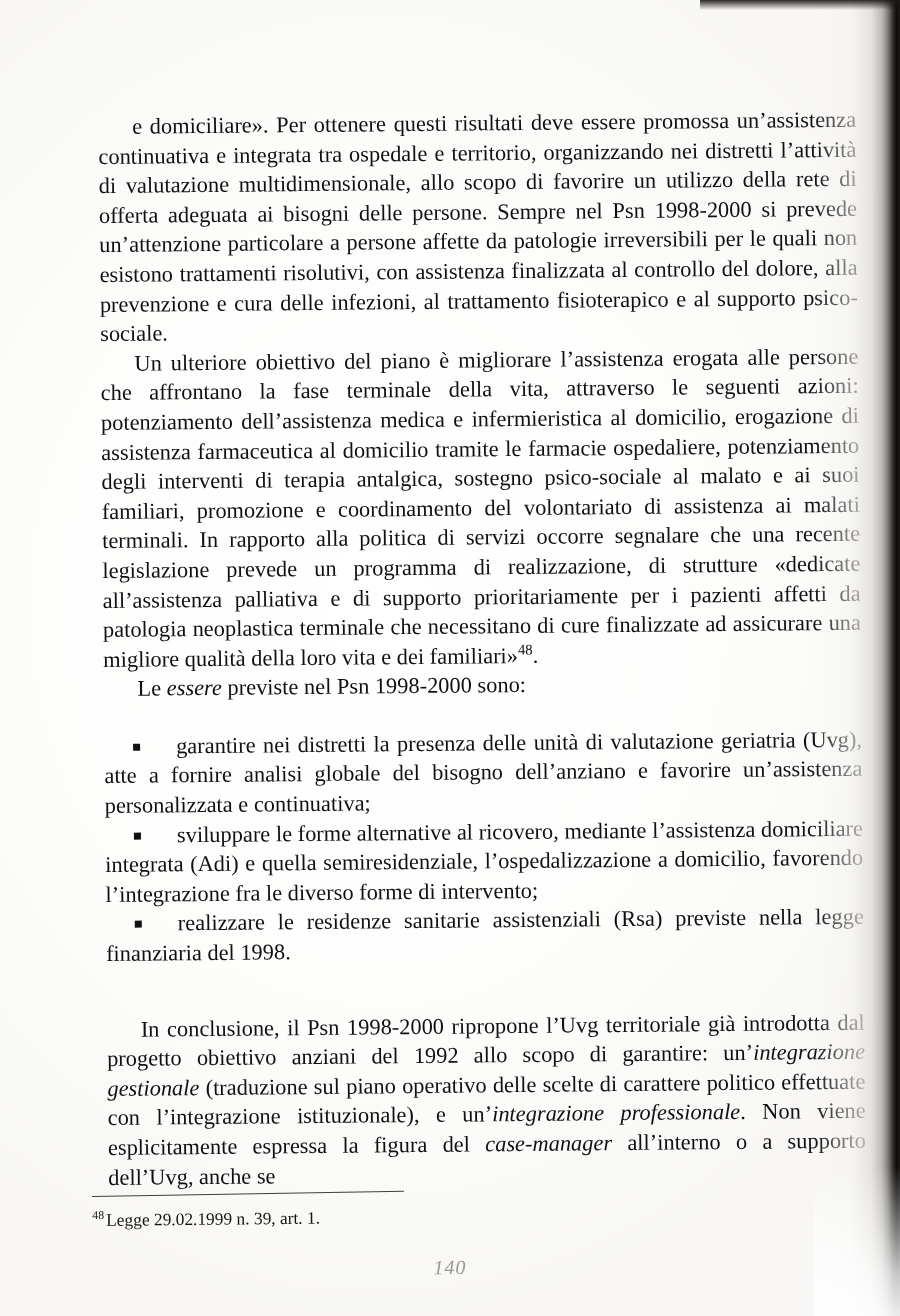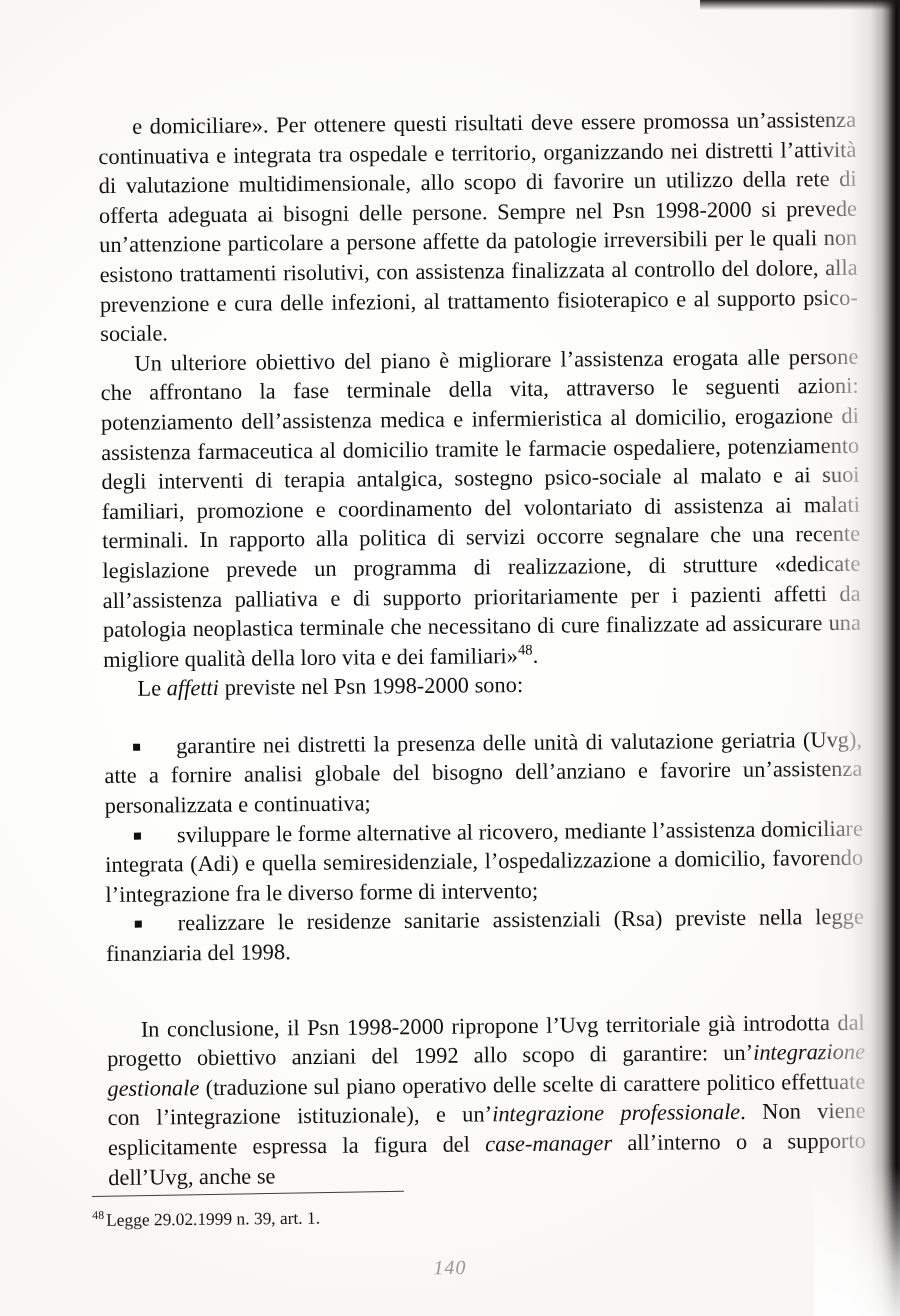--- a/index.html
+++ b/index.html
@@ -172,21 +172,21 @@
 <body>
 
 <div class="page">
 
   <div class="textblock">
 
     <p class="indent"><span>e domiciliare». Per ottenere questi risultati deve essere promossa un’assistenza continuativa e integrata tra ospedale e territorio, organizzando nei distretti l’attività di valutazione multidimensionale, allo scopo di favorire un utilizzo della rete di offerta adeguata ai bisogni delle persone. Sempre nel Psn 1998-2000 si prevede un’attenzione particolare a persone affette da patologie irreversibili per le quali non esistono trattamenti risolutivi, con assistenza finalizzata al controllo del dolore, alla prevenzione e cura delle infezioni, al trattamento fisioterapico e al supporto psico-sociale.</span></p>
 
     <p class="indent"><span>Un ulteriore obiettivo del piano è migliorare l’assistenza erogata alle persone che affrontano la fase terminale della vita, attraverso le seguenti azioni: potenziamento dell’assistenza medica e infermieristica al domicilio, erogazione di assistenza farmaceutica al domicilio tramite le farmacie ospedaliere, potenziamento degli interventi di terapia antalgica, sostegno psico-sociale al malato e ai suoi familiari, promozione e coordinamento del volontariato di assistenza ai malati terminali. In rapporto alla politica di servizi occorre segnalare che una recente legislazione prevede un programma di realizzazione, di strutture «dedicate all’assistenza palliativa e di supporto prioritariamente per i pazienti affetti da patologia neoplastica terminale che necessitano di cure finalizzate ad assicurare una migliore qualità della loro vita e dei familiari»</span><sup class="fnref">48</sup><span>.</span></p>
 
-    <p class="indent"><span>Le </span><em>affetti</em><span> previste nel Psn 1998-2000 sono:</span></p>
+    <p class="indent"><span>Le </span><em>essere</em><span> previste nel Psn 1998-2000 sono:</span></p>
 
     <div class="gap-list"></div>
 
     <ul class="actions">
       <li>
         <span class="sq"></span>
         <span class="bullet-indent"></span><span>garantire nei distretti la presenza delle unità di valutazione geriatria (Uvg), atte a fornire analisi globale del bisogno dell’anziano e favorire un’assistenza personalizzata e continuativa;</span>
       </li>
       <li>
         <span class="sq"></span>

